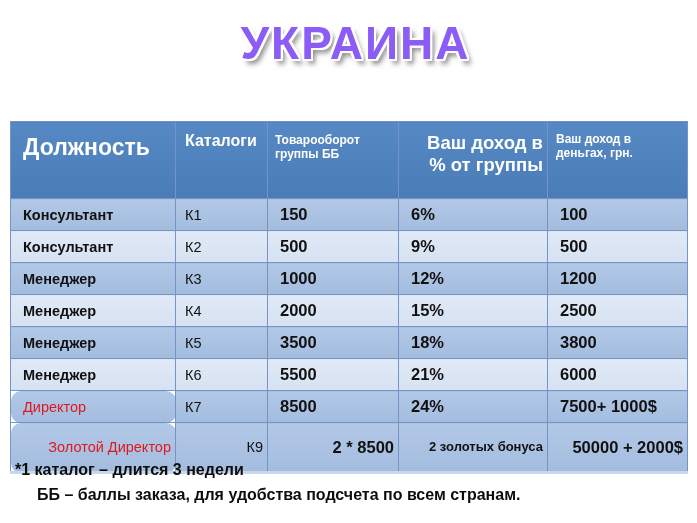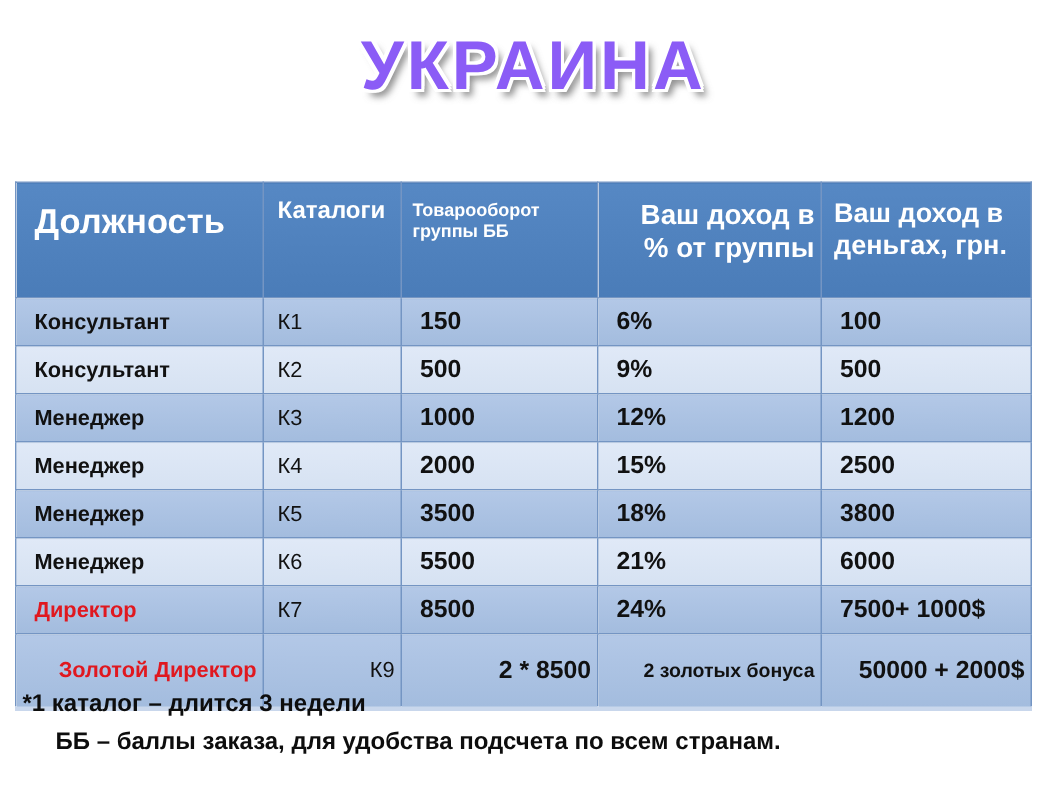--- a/index.html
+++ b/index.html
@@ -49,34 +49,34 @@
     vertical-align:top;
     font-weight:bold;
     height:64px;
     padding-top:8px;
     line-height:1.18;
   }
   th.h1{font-size:23px;padding-top:12px;}
   th.h2{font-size:16px;padding-left:9px;padding-top:10px;}
   th.h3{font-size:12px;padding-left:7px;padding-top:11px;}
   th.h4{font-size:18.5px;padding-top:10px;text-align:right;}
-  th.h5{font-size:18px;padding-left:8px;padding-top:10px;}
+  th.h5{font-size:12px;padding-left:8px;padding-top:10px;}
   tbody tr{height:32px;}
   tbody tr.tall{height:50px;text-align:right;}
   tbody tr.band-dark td{background:linear-gradient(#b3c8e7,#a3bcde);}
   tbody tr.band-light td{background:linear-gradient(#e0e9f7,#d6e2f2);}
   td{
     color:#111111;
     font-size:15px;
     vertical-align:middle;
   }
   td.pos{font-size:14.5px;}
   tr.style-normal td.pos{font-weight:bold;}
   tr.style-bold td.pos{font-weight:bold;}
-  tr.style-red td.pos{font-weight:bold;color:#e0181f;}
+  tr.style-red td.pos{font-weight:normal;color:#e0181f;border-radius:10px;}
   td.cat{font-size:14.5px;padding-left:9px;}
   td.num{font-weight:bold;font-size:16.5px;}
   td.small-note{font-size:13px;line-height:1.2;}
   table{border-bottom:3px solid #c9d7ec;}
   
   .footnotes{
     position:absolute;left:0;top:458px;width:100%;
     color:#0d0d0d;
     font-weight:bold;
     font-size:16px;

